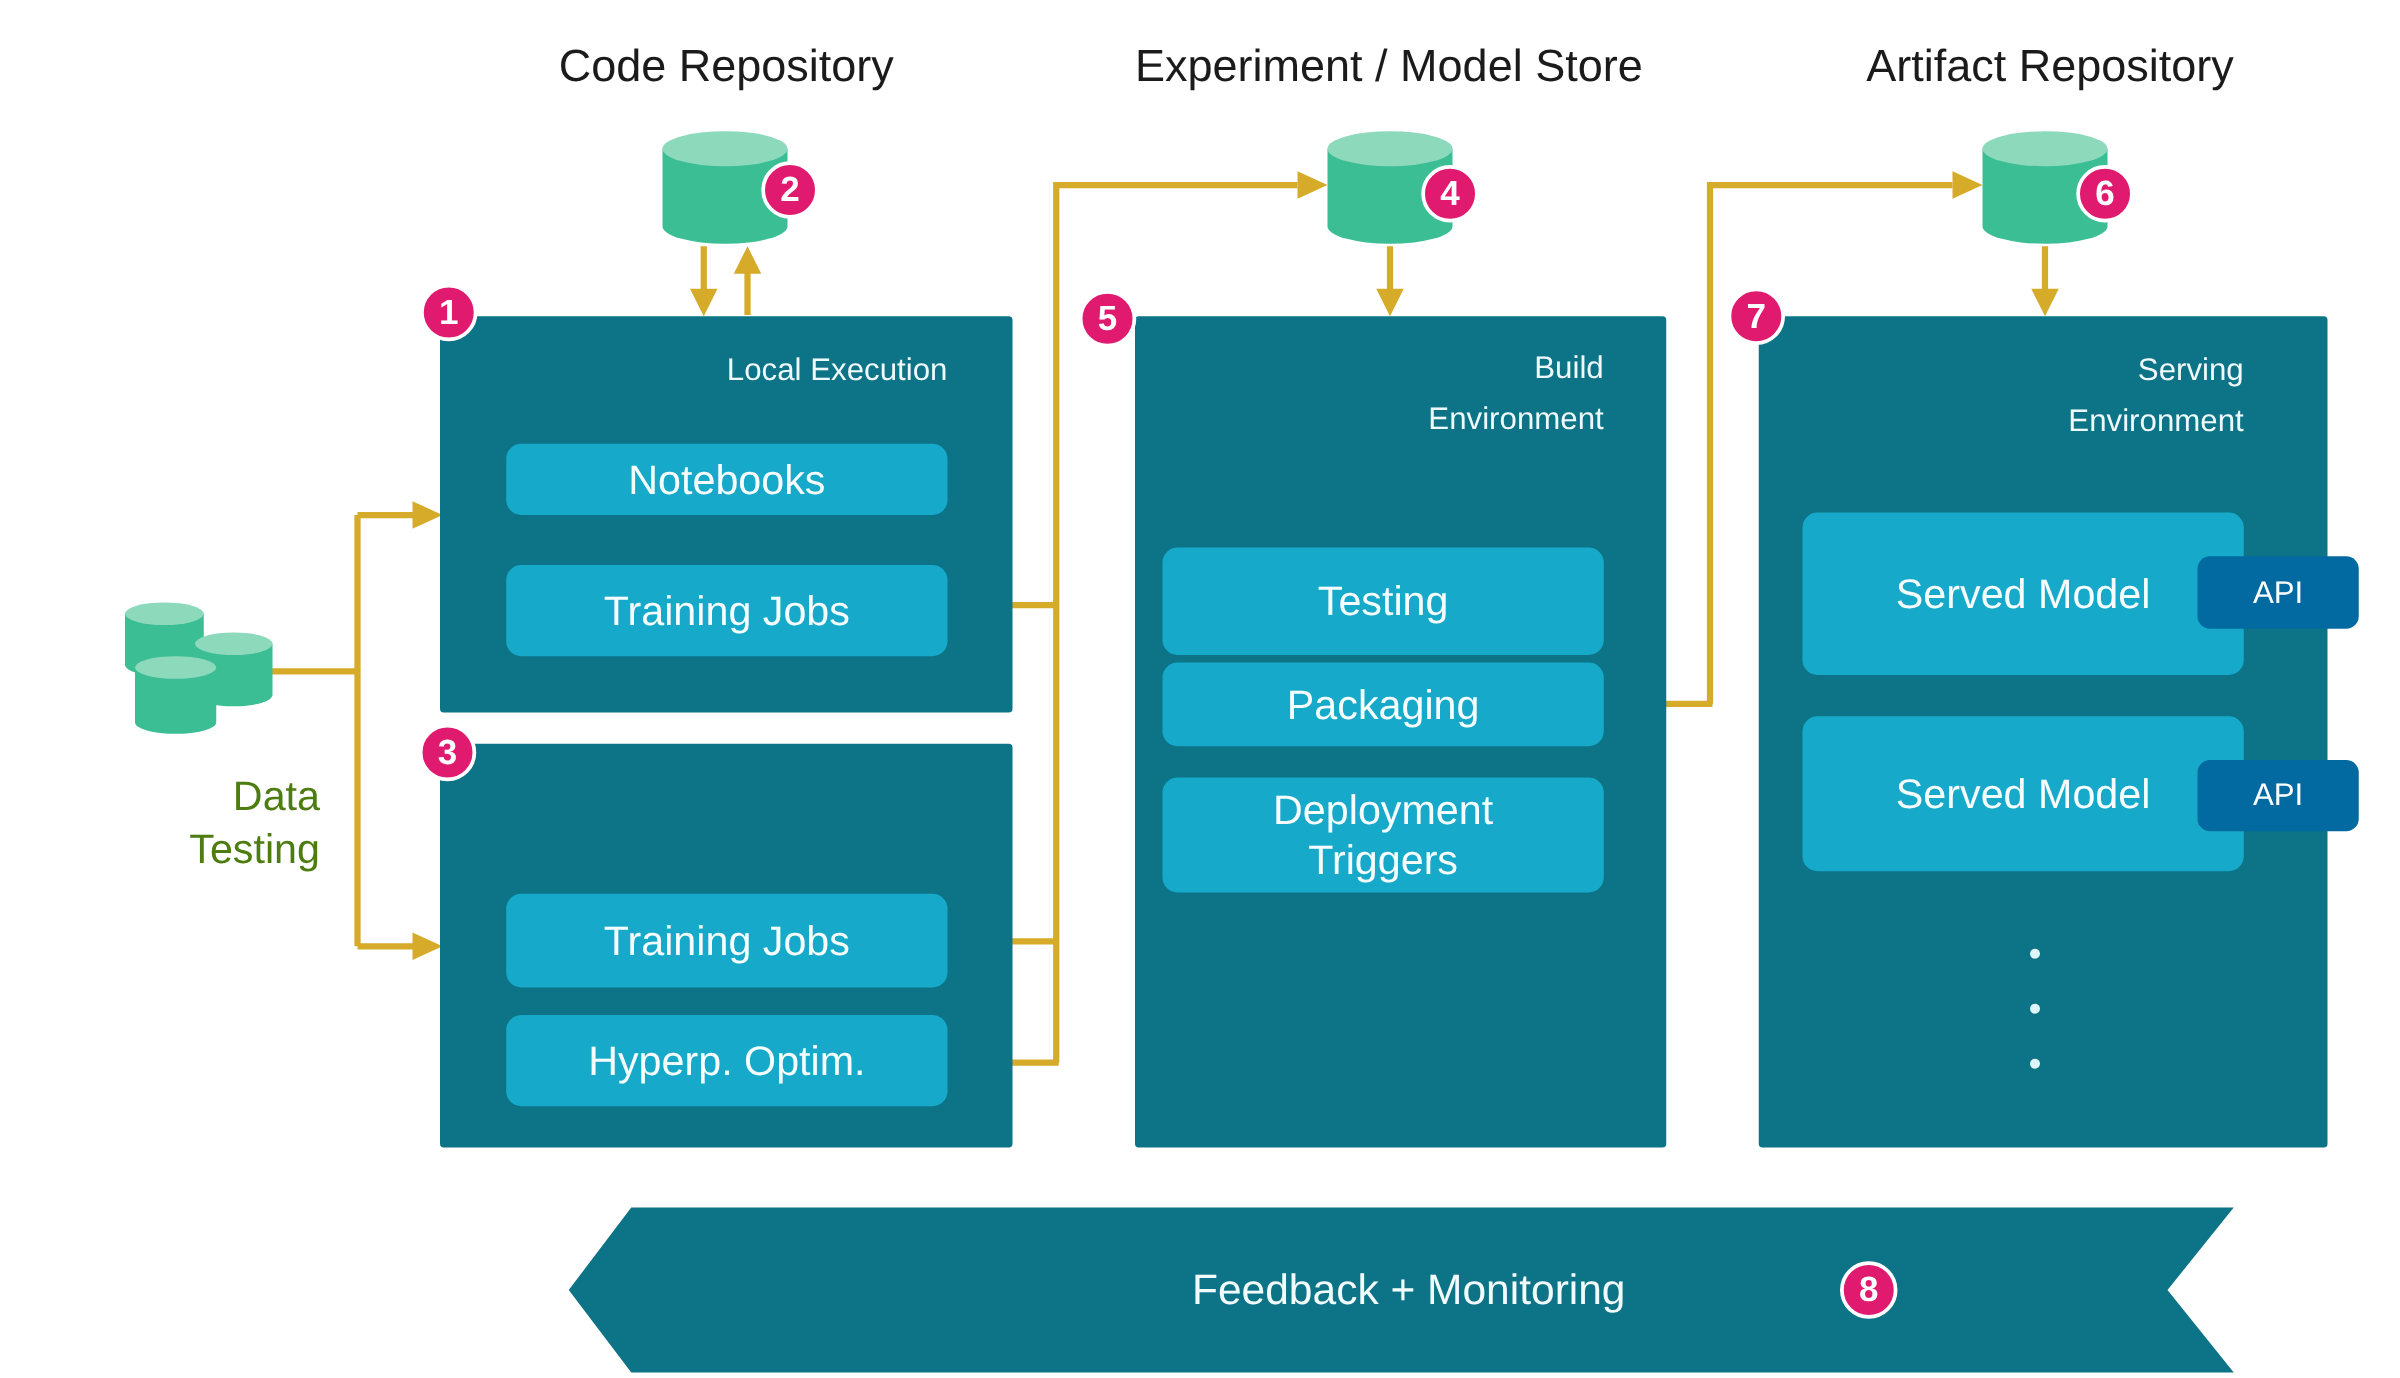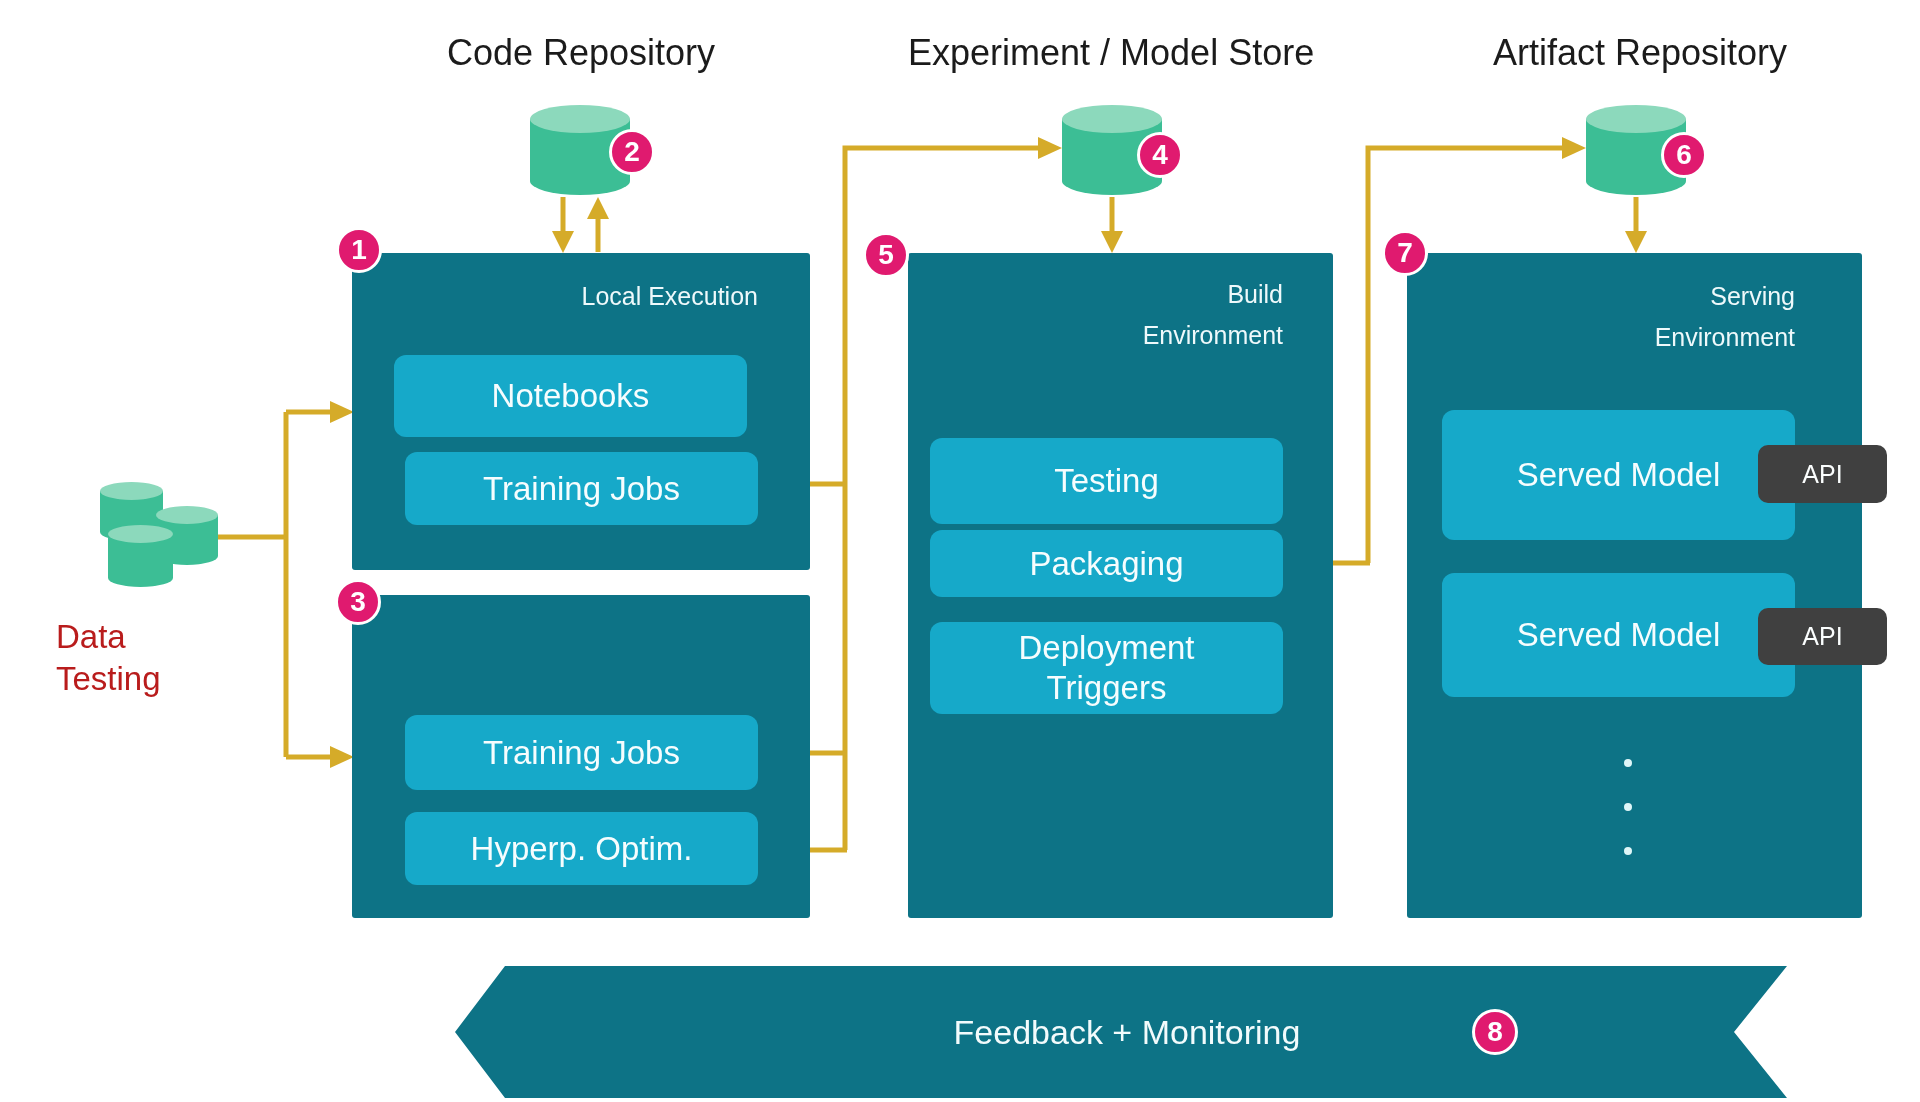--- a/index.html
+++ b/index.html
@@ -18,32 +18,32 @@
   .box-title{
     position:absolute;z-index:3;text-align:right;color:#eef9fb;
     font-size:25px;line-height:41px;
   }
   .item-box{
     position:absolute;z-index:3;background:#16a9c9;border-radius:12px;
     display:flex;flex-direction:column;align-items:center;justify-content:center;
     color:#f6fdfe;font-size:33px;line-height:40px;text-align:center;
   }
   .api-tag{
-    position:absolute;z-index:4;background:#404040;border-radius:10px;
+    position:absolute;z-index:4;background:#0369a1;border-radius:10px;
     display:flex;align-items:center;justify-content:center;
     color:#fbfefe;font-size:25px;
   }
   .badge{
     position:absolute;z-index:5;width:46px;height:46px;box-sizing:border-box;
     background:#e01a6f;border:3px solid #ffffff;border-radius:50%;
     display:flex;align-items:center;justify-content:center;
     color:#ffffff;font-size:28px;font-weight:700;
   }
   .ds-label{
-    position:absolute;z-index:2;text-align:left;color:#b91c1c;
+    position:absolute;z-index:2;text-align:right;color:#4d7c0f;
     font-size:33px;line-height:42px;
   }
   .banner-label{
     position:absolute;z-index:3;text-align:center;color:#f2fbfc;
     font-size:34px;line-height:38px;white-space:nowrap;
   }
   .dot{
     position:absolute;z-index:3;width:8px;height:8px;border-radius:50%;
     background:#dff6f8;
   }
@@ -122,21 +122,21 @@
   <div class="box-title" style="left:405px;top:276px;width:353px;">Local Execution</div>
   <div class="box-title" style="left:930px;top:274px;width:353px;">
     <div>Build</div>
     <div>Environment</div>
   </div>
   <div class="box-title" style="left:1442px;top:276px;width:353px;">
     <div>Serving</div>
     <div>Environment</div>
   </div>
 
-  <div class="item-box" style="left:394px;top:355px;width:353px;height:82px;">Notebooks</div>
+  <div class="item-box" style="left:405px;top:355px;width:353px;height:57px;">Notebooks</div>
   <div class="item-box" style="left:405px;top:452px;width:353px;height:73px;">Training Jobs</div>
 
   <div class="item-box" style="left:405px;top:715px;width:353px;height:75px;">Training Jobs</div>
   <div class="item-box" style="left:405px;top:812px;width:353px;height:73px;">Hyperp. Optim.</div>
 
   <div class="item-box" style="left:930px;top:438px;width:353px;height:86px;">Testing</div>
   <div class="item-box" style="left:930px;top:530px;width:353px;height:67px;">Packaging</div>
   <div class="item-box" style="left:930px;top:622px;width:353px;height:92px;">
     <div>Deployment</div>
     <div>Triggers</div>

